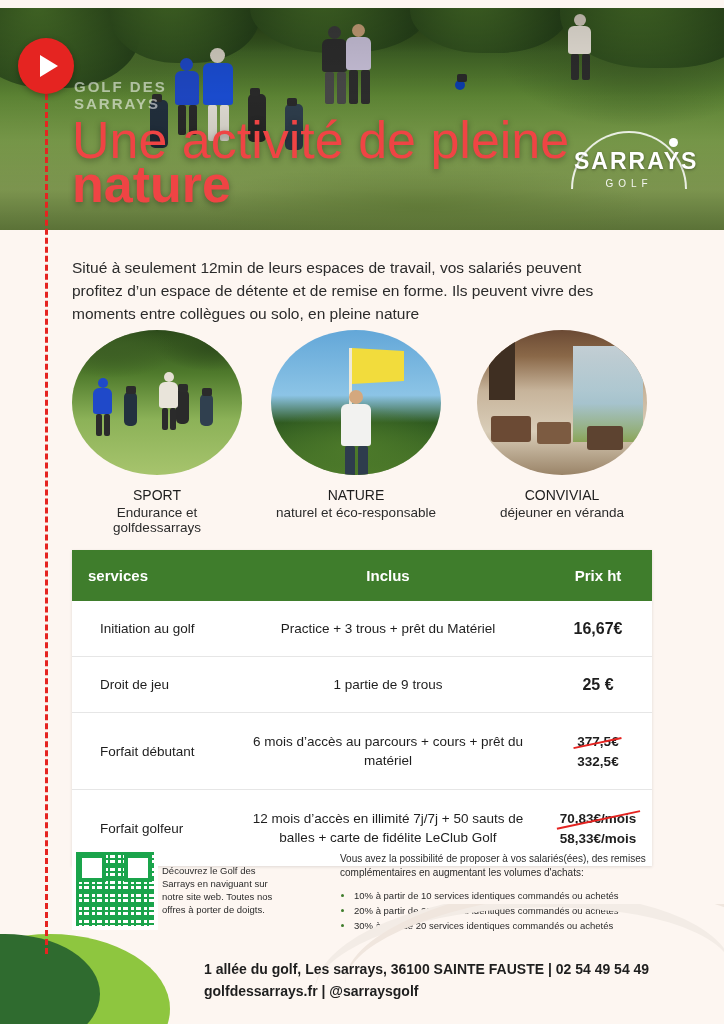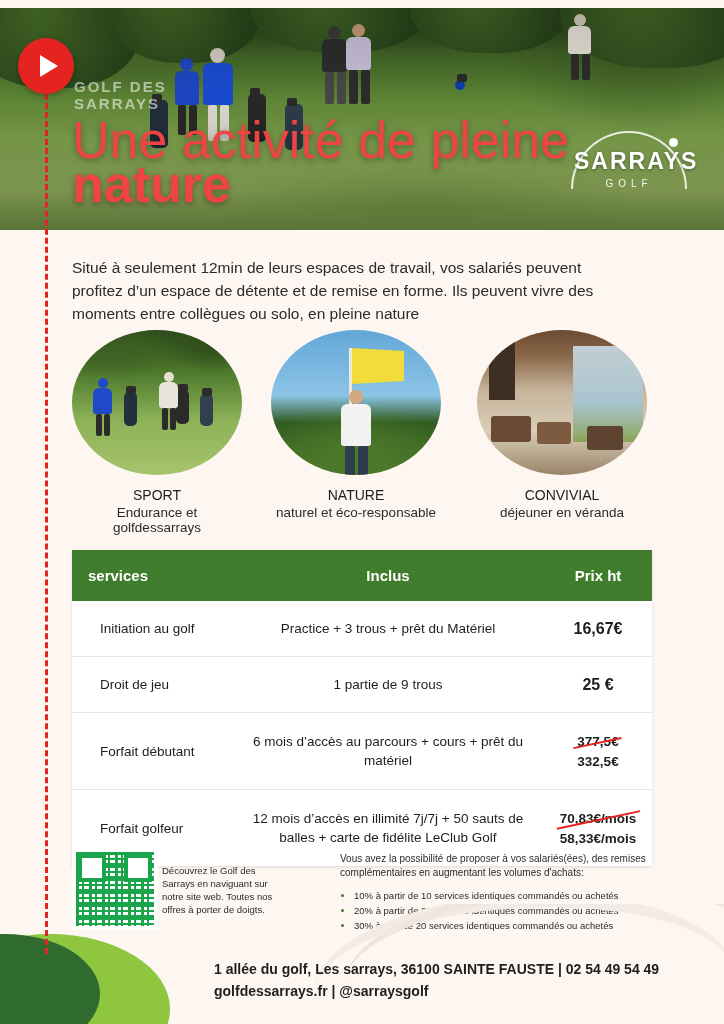--- a/index.html
+++ b/index.html
@@ -256,21 +256,21 @@
     transform: rotate(-6deg);
   }
   .swoosh2 {
     position:absolute; right: -10px; bottom: -50px;
     width: 420px; height: 180px;
     border-radius: 50% 50% 0 0;
     border-top: 14px solid #f3ece6;
     transform: rotate(-3deg);
   }
   .footer-text {
-    position:absolute; left: 214px; bottom: 22px; width: 500px;
+    position:absolute; left: 204px; bottom: 22px; width: 500px;
     color:#1e1e1e;
   }
   .footer-text .l1 { font-size: 14px; font-weight: 700; line-height: 22px; }
   .footer-text .l2 { font-size: 14px; font-weight: 700; line-height: 22px; }
 </style>
 </head>
 <body>
 
 <div class="page">
 

